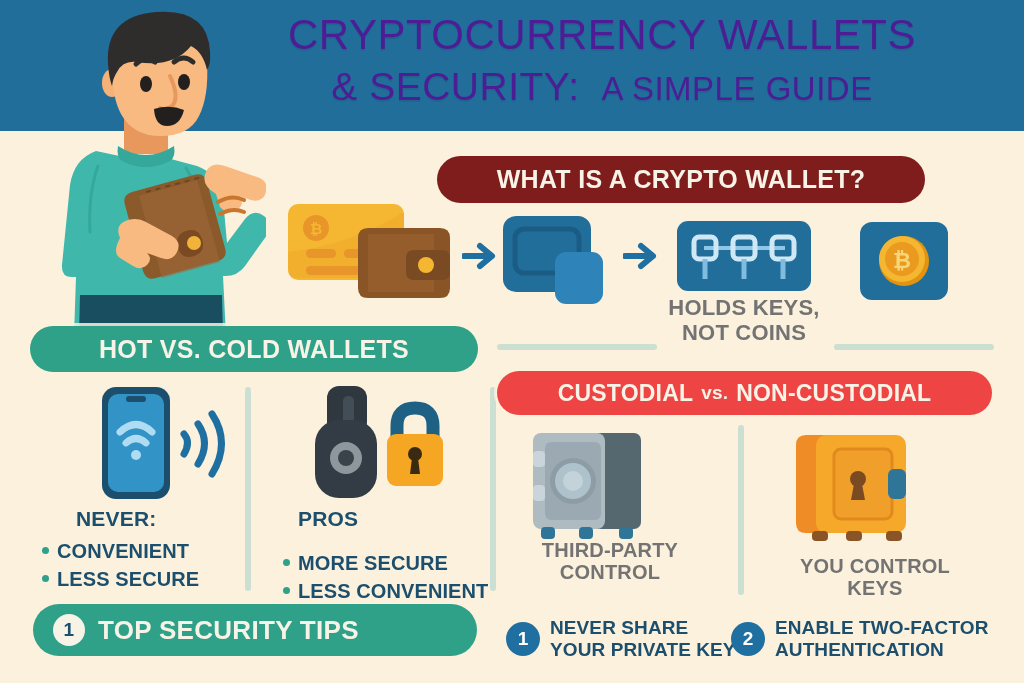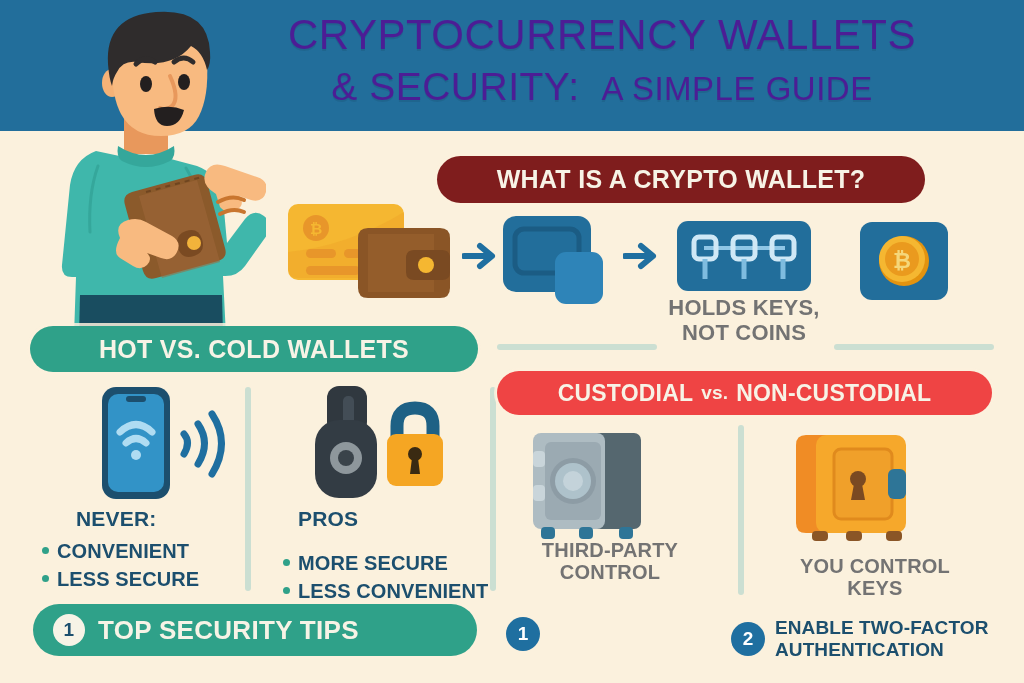--- a/index.html
+++ b/index.html
@@ -279,20 +279,24 @@
     <div>KEYS</div>
   </div>
 
   <div class="pill" id="pill-tips">
     <span class="badge-w">1</span>
     <span>TOP SECURITY TIPS</span>
   </div>
 
   <div class="tip" style="left:506px;top:617px;">
     <span class="badge">1</span>
+    <span class="tiptext">
+      <span style="display:block">NEVER SHARE</span>
+      <span style="display:block">YOUR PRIVATE KEY</span>
+    </span>
   </div>
 
   <div class="tip" style="left:731px;top:617px;">
     <span class="badge">2</span>
     <span class="tiptext">
       <span style="display:block">ENABLE TWO-FACTOR</span>
       <span style="display:block">AUTHENTICATION</span>
     </span>
   </div>
 

